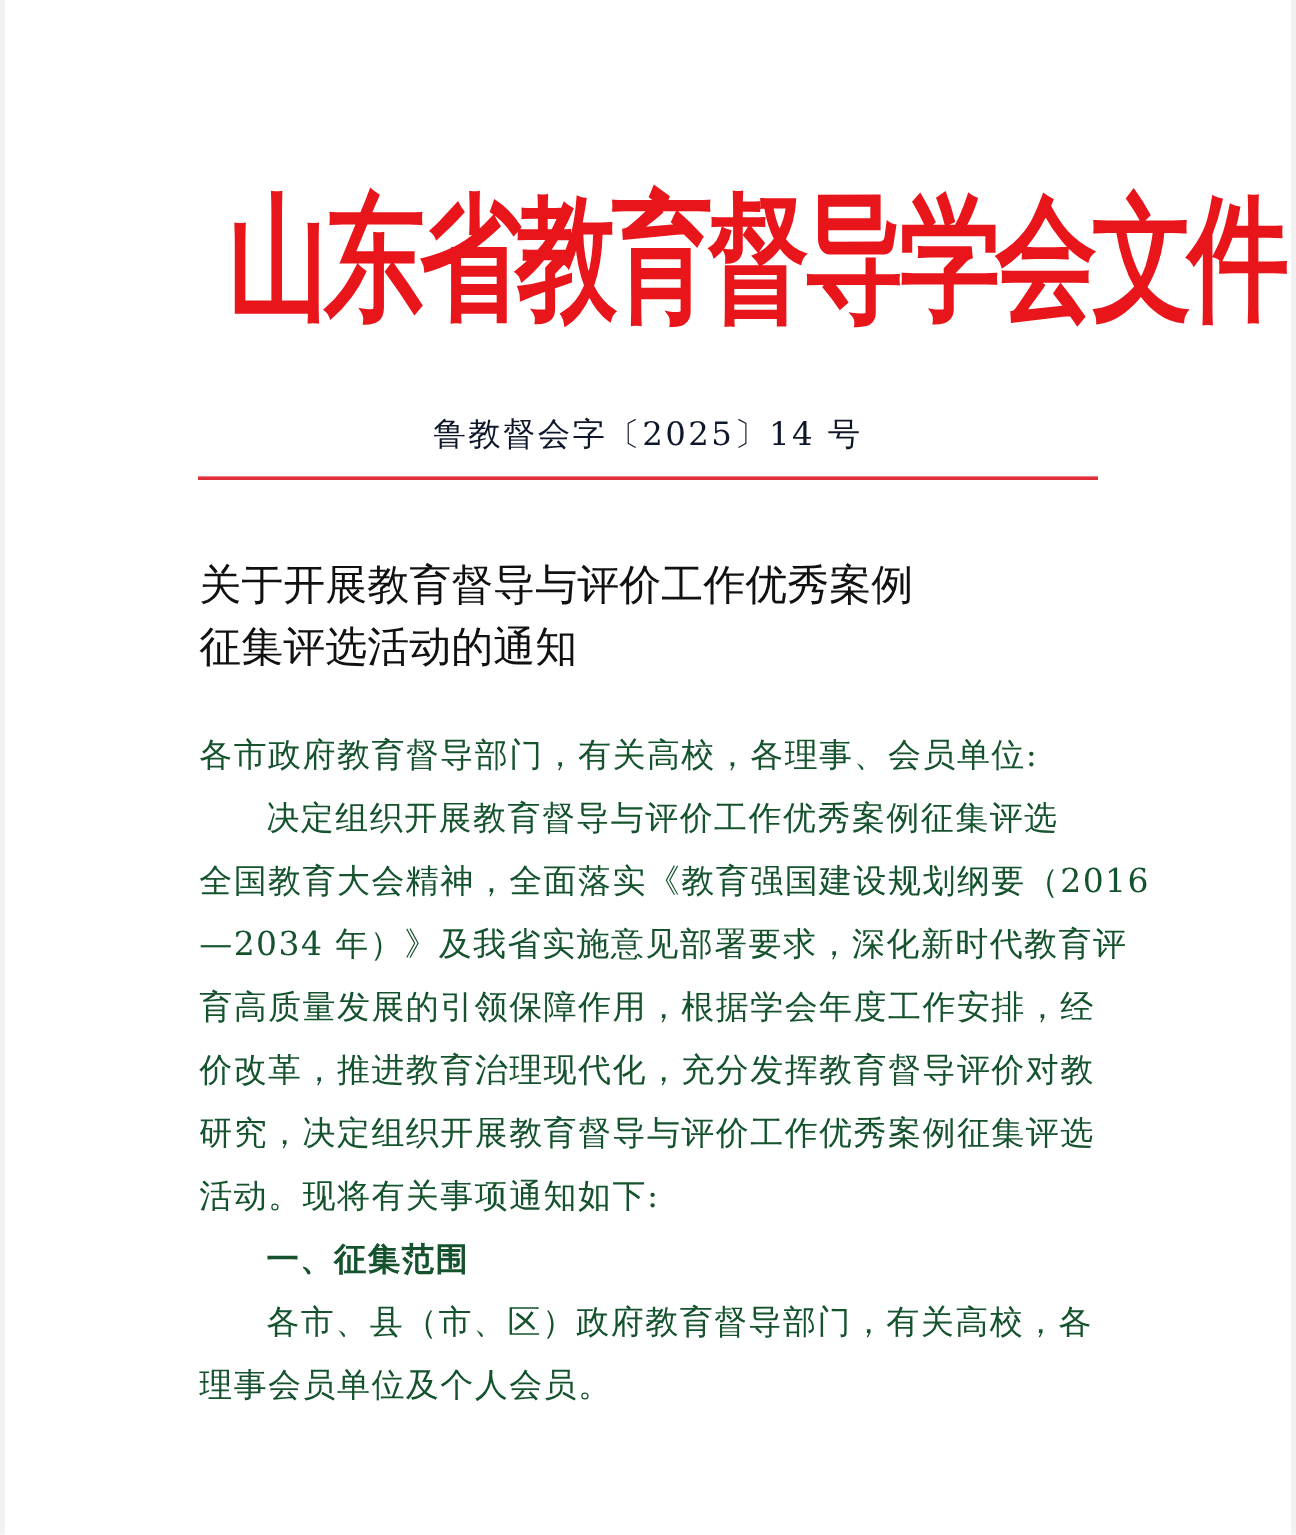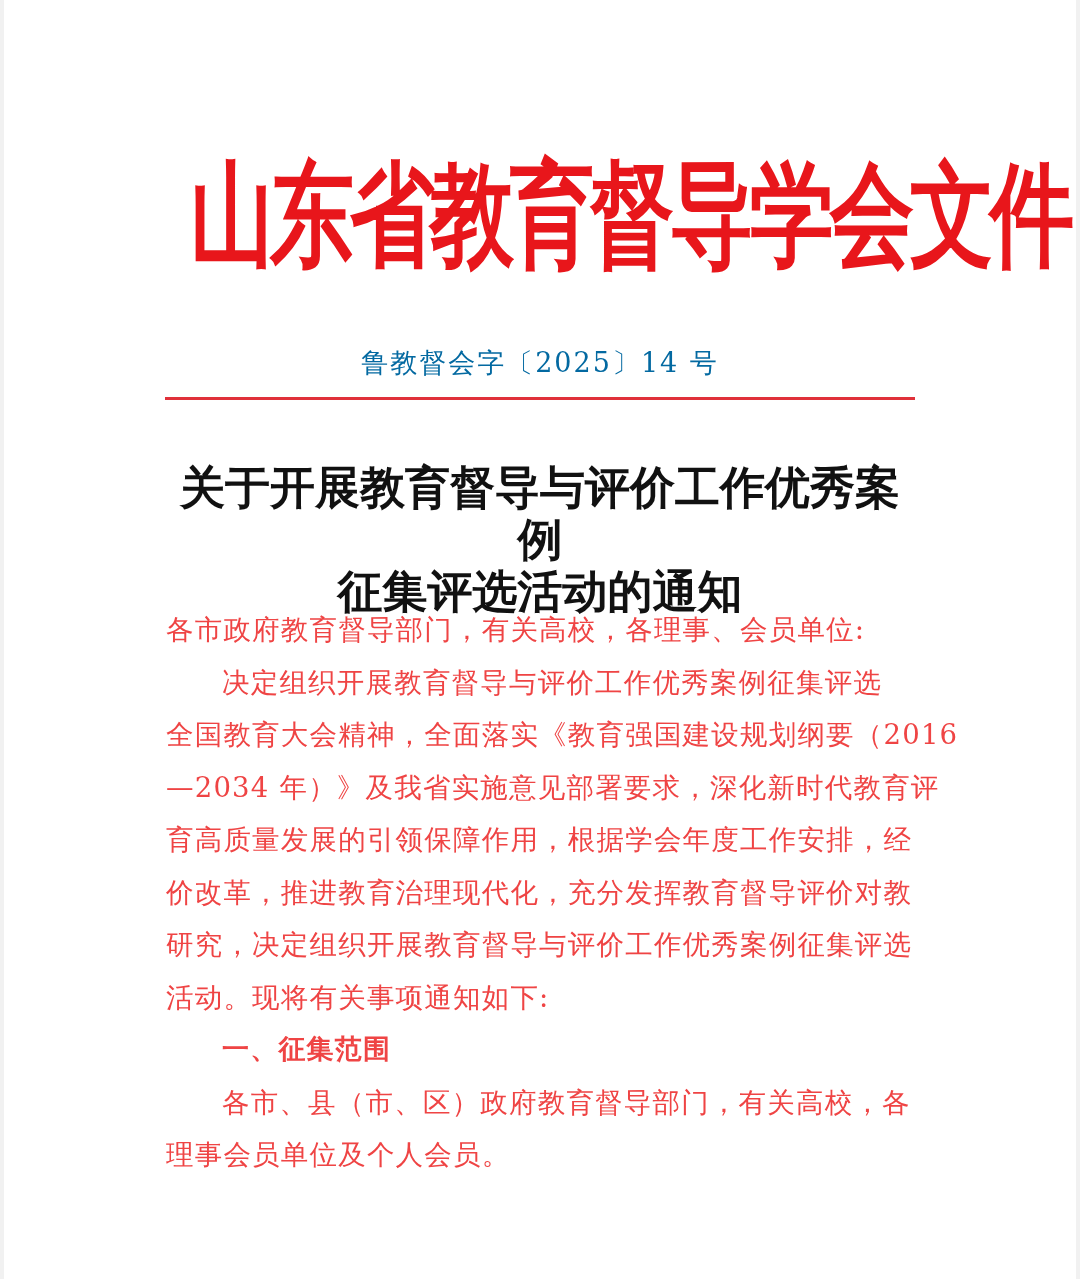--- a/index.html
+++ b/index.html
@@ -11,32 +11,32 @@
     .edge-right { position: absolute; right: 0; top: 0; width: 4px; height: 1279px; background: #f1f1f1; }
     .masthead {
       position: absolute; left: 190px; top: 150px; width: 700px; height: 130px;
       color: #e8161b; font-family: "DejaVu Serif", "Liberation Serif", serif;
       font-size: 84px; font-weight: bold; line-height: 130px; text-align: center;
       letter-spacing: -4px; transform: scaleY(1.35); transform-origin: center;
       white-space: nowrap;
     }
     .docno {
       position: absolute; left: 166px; top: 340px; width: 748px; text-align: center;
-      font-size: 27px; letter-spacing: 2px; color: #0369a1; line-height: 46px;
+      font-size: 27px; letter-spacing: 2px; color: #0f172a; line-height: 46px;
     }
     .redline {
       position: absolute; left: 165px; top: 397px; width: 750px; height: 3px; background: #e0313a;
     }
     .title {
-      position: absolute; left: 166px; top: 462px; width: 748px; text-align: center;
-      font-size: 45px; font-weight: bold; line-height: 52px; color: #111; letter-spacing: 0px;
+      position: absolute; left: 166px; top: 462px; width: 748px; text-align: left;
+      font-size: 35px; font-weight: normal; line-height: 52px; color: #111; letter-spacing: 0px;
     }
     .body {
       position: absolute; left: 166px; top: 603px; width: 750px;
-      font-size: 27.5px; line-height: 52.5px; color: #ef4444; letter-spacing: 1.2px;
+      font-size: 27.5px; line-height: 52.5px; color: #14532d; letter-spacing: 1.2px;
     }
     .line { white-space: nowrap; height: 52.5px; }
     .indent { padding-left: 56px; }
     .heading { font-weight: bold; font-family: Liberation Serif, serif; font-size: 27px; }
   </style>
 </head>
 <body>
 
 <div class="edge-left"></div>
 <div class="edge-right"></div>

